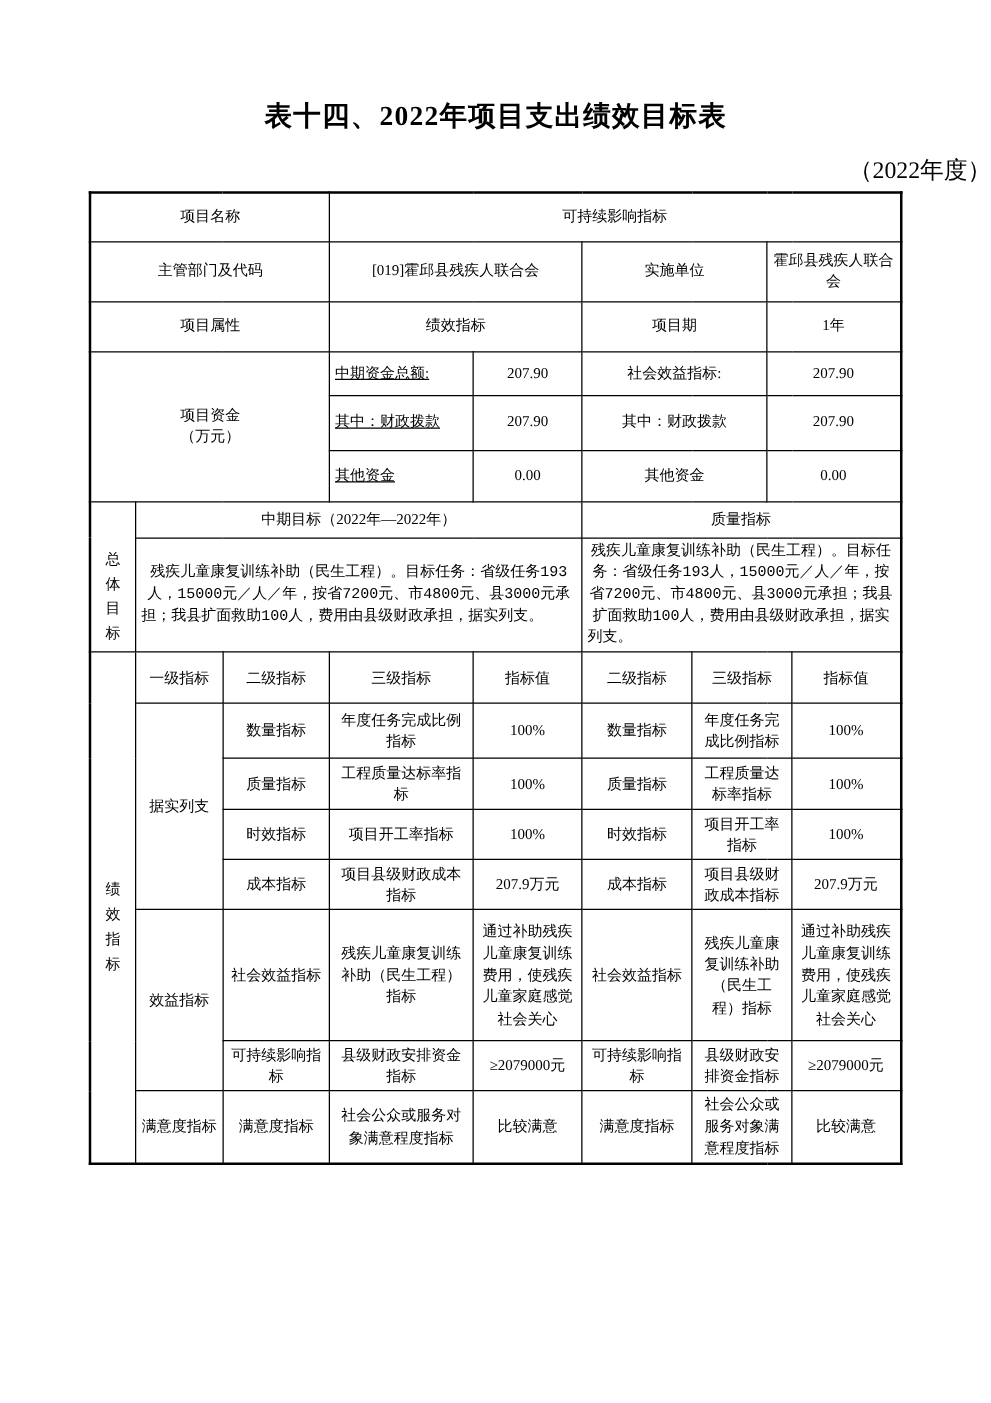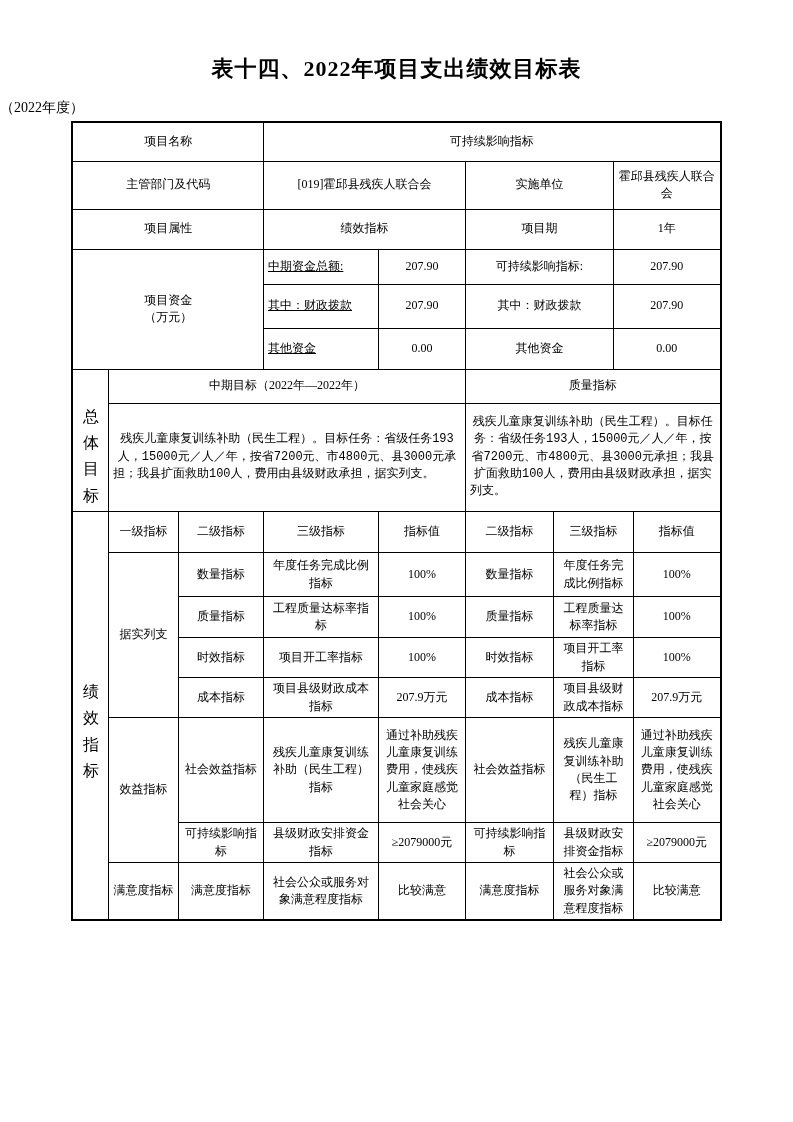--- a/index.html
+++ b/index.html
@@ -8,33 +8,33 @@
     background: #ffffff;
   }
   body {
     width: 793px;
     height: 1122px;
     font-family: "Liberation Serif", "DejaVu Serif", serif;
     color: #000000;
   }
   .page {
     width: 793px;
-    padding-top: 54px;
+    padding-top: 78px;
     box-sizing: border-box;
   }
   .doc-title {
     font-size: 22px;
     font-weight: bold;
     text-align: center;
     margin: 0 0 15px 0;
     letter-spacing: 1px;
   }
   .doc-subtitle {
-    font-size: 14px;
-    text-align: left;
+    font-size: 19px;
+    text-align: right;
     margin: 0 0 4px 0;
   }
   table.main {
     border-collapse: collapse;
     table-layout: fixed;
     width: 648px;
     margin: 0 auto;
     border: 2px solid #000;
   }
   table.main td {
@@ -57,22 +57,22 @@
     line-height: 1.5;
     vertical-align: middle;
     font-family: Liberation Mono, monospace;
   }
   td.prewrap { white-space: pre-line; }
   .vtext {
     display: inline-block;
     width: 1.05em;
     word-break: break-all;
     line-height: 1.65;
-    text-align: right;
-    font-size: 16px;
+    text-align: left;
+    font-size: 12px;
     margin-top: 32px;
   }
 </style>
 </head>
 <body>
 
 <div class="page">
 
   <h1 class="doc-title">表十四、2022年项目支出绩效目标表</h1>
   <div class="doc-subtitle">（2022年度）</div>
@@ -108,21 +108,21 @@
       <td colspan="2">绩效指标</td>
       <td colspan="2">项目期</td>
       <td colspan="2">1年</td>
     </tr>
 
     <tr style="height:35px">
       <td colspan="3" rowspan="3" class="prewrap">项目资金
 （万元）</td>
       <td class="just">中期资金总额:</td>
       <td class="num">207.90</td>
-      <td colspan="2" class="leftal">可持续影响指标:</td>
+      <td colspan="2" class="leftal">社会效益指标:</td>
       <td colspan="2" class="num">207.90</td>
     </tr>
     <tr style="height:44px">
       <td class="just">其中：财政拨款</td>
       <td class="num">207.90</td>
       <td colspan="2">其中：财政拨款</td>
       <td colspan="2" class="num">207.90</td>
     </tr>
     <tr style="height:41px">
       <td class="just">其他资金</td>

